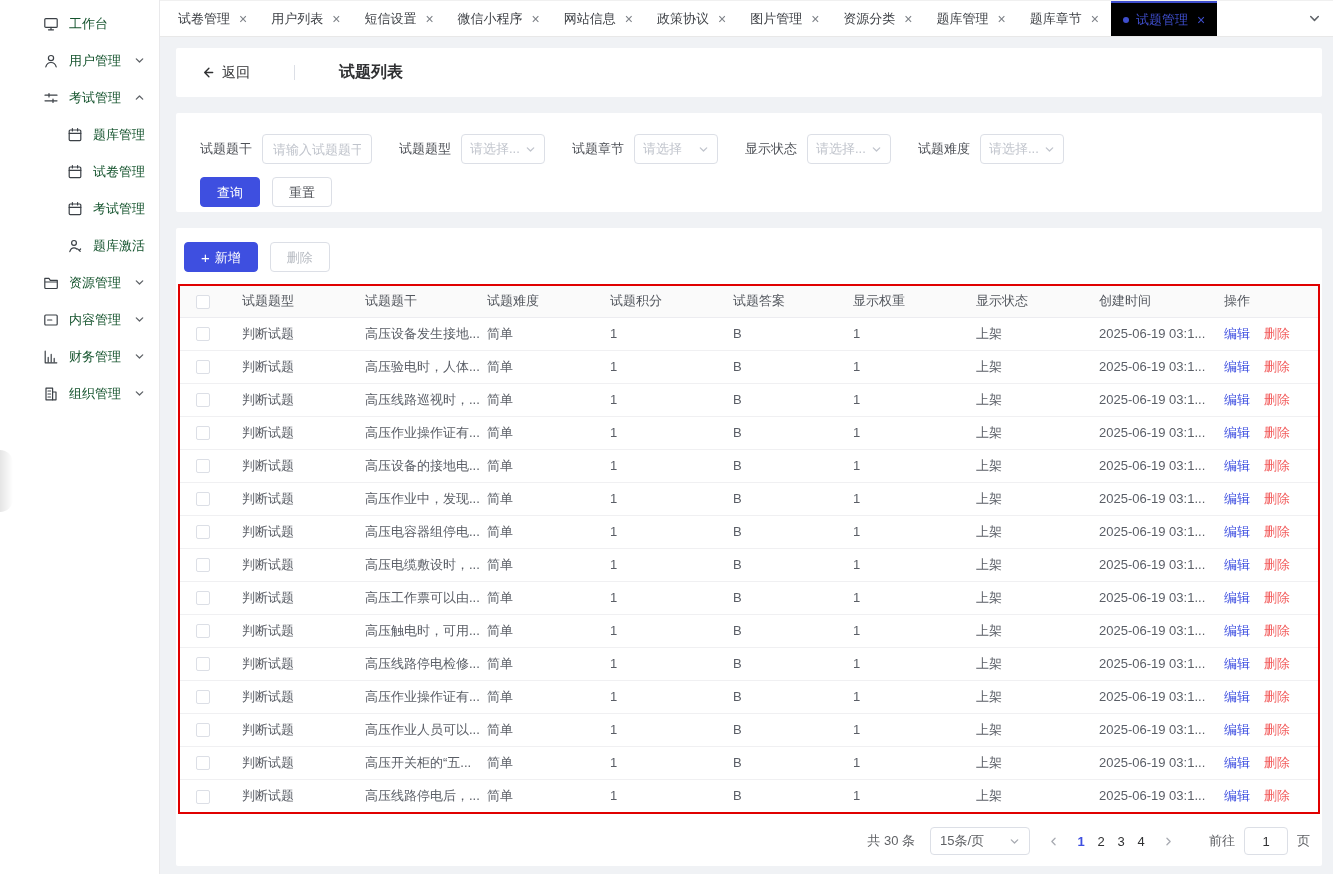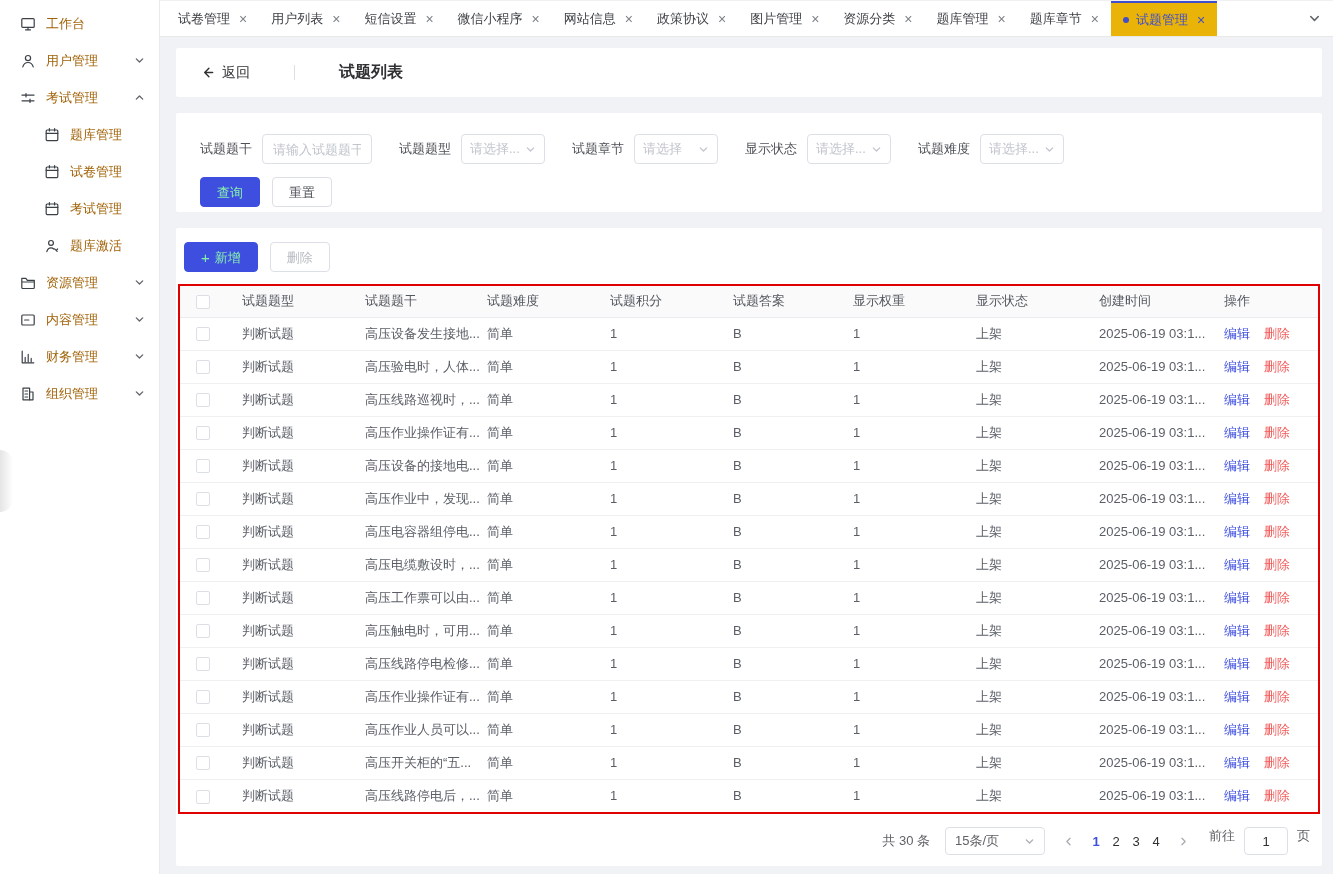--- a/index.html
+++ b/index.html
@@ -6,39 +6,39 @@
   html,body { margin:0; padding:0; }
   body {
     width:1333px; height:874px; overflow:hidden;
     font-family:"Liberation Sans","DejaVu Sans",sans-serif;
     background:#f0f2f5; color:#303133;
   }
   .app { display:flex; width:100%; height:100%; }
 
   
   .sidebar { width:160px; flex:none; background:#fff; border-right:1px solid #e9e9eb; padding-top:5px; position:relative; }
-  .side-item { height:37px; display:flex; align-items:center; padding:0 14px 0 20px; cursor:pointer; font-size:13px; color:#a16207; }
+  .side-item { height:37px; display:flex; align-items:center; padding:0 14px 0 20px; cursor:pointer; font-size:13px; color:#14532d;margin-left:23px; }
   .side-item.sub { padding-left:44px; }
   .s-icon { width:16px; height:16px; flex:none; color:#3b4046; display:flex; align-items:center; justify-content:center; }
   .s-icon svg { width:16px; height:16px; fill:none; stroke:currentColor; stroke-width:1.2; stroke-linecap:round; stroke-linejoin:round; }
   .s-label { margin-left:10px; flex:1; white-space:nowrap; overflow:hidden; }
   .s-chev { display:flex; }
   .s-chev svg { width:11px; height:11px; fill:none; stroke:#5f6368; stroke-width:1.4; stroke-linecap:round; stroke-linejoin:round; }
   .chev-up { transform:rotate(180deg); }
   .edge-bump { position:absolute; left:0; top:450px; width:13px; height:62px; border-radius:0 31px 31px 0;
     background:linear-gradient(to right, rgba(0,0,0,.10), rgba(0,0,0,0)); pointer-events:none; }
 
   
   .main { flex:1; display:flex; flex-direction:column; min-width:0; }
 
   .tabbar { height:37px; flex:none; background:#fff; border-bottom:1px solid #e8e8e8; border-top:1px solid #f0f0f0;
     display:flex; align-items:stretch; padding-left:6px; position:relative; }
   .tab { display:flex; align-items:center; padding:0 12px; font-size:13px; color:#3c3f44; cursor:pointer; white-space:nowrap; }
   .tab .t-close { margin-left:9px; color:#7d8187; font-size:14px; line-height:1; cursor:pointer; }
-  .tab.active { background:#eab308; color:#3f4ecd; border-top:2px solid #3f4ecd; padding-top:0; }
+  .tab.active { background:#000000; color:#3f4ecd; border-top:2px solid #3f4ecd; padding-top:0; }
   .tab.active .t-close { color:#3f4ecd; }
   .t-dot { width:6px; height:6px; border-radius:50%; background:#3f4ecd; margin-right:7px; }
   .tab-arrow { position:absolute; right:12px; top:0; height:100%; display:flex; align-items:center; cursor:pointer; }
   .tab-arrow svg { width:13px; height:13px; fill:none; stroke:#5f6368; stroke-width:1.4; stroke-linecap:round; stroke-linejoin:round; }
 
   .content { flex:1; padding:11px 11px 8px 16px; overflow:hidden; }
   .card { background:#fff; border-radius:2px; }
 
   .header-card { height:49px; display:flex; align-items:center; padding:0 24px; margin-bottom:16px;gap:28px; }
   .back { display:flex; align-items:center; gap:7px; font-size:14px; font-weight:500; color:#303133; cursor:pointer; }
@@ -54,21 +54,21 @@
     color:#0f172a; font-family:inherit; outline:none; }
   .f-input::placeholder { color:#c0c4cc; }
   .f-select { width:84px; height:30px; border:1px solid #dcdfe6; border-radius:4px; display:flex; align-items:center;
     justify-content:space-between; padding:0 8px; cursor:pointer; background:#fff; }
   .f-select .ph { font-size:13px; color:#c0c4cc; white-space:nowrap; overflow:hidden; text-overflow:ellipsis; }
   .f-select svg { width:11px; height:11px; flex:none; margin-left:4px; fill:none; stroke:#c0c4cc; stroke-width:1.4; stroke-linecap:round; stroke-linejoin:round; }
   .filter-actions { margin-top:13px; display:flex; gap:12px; }
 
   .btn { height:30px; padding:0 16px; border-radius:4px; border:1px solid #dcdfe6; background:#fff; font-size:13px;
     color:#4e5157; cursor:pointer; font-family:inherit; display:inline-flex; align-items:center; line-height:1; }
-  .btn.primary { background:#3e4fe0; border-color:#3e4fe0; color:#86efac; }
+  .btn.primary { background:#3e4fe0; border-color:#3e4fe0; color:#ffffff; }
   .btn.disabled { color:#b7bbc2; }
   .btn .plus { margin-right:5px; font-size:15px; font-weight:400; }
 
   .table-card { height:638px; padding-top:14px; display:flex; flex-direction:column; }
   .toolbar { display:flex; gap:12px; padding-left:8px; flex:none; }
 
   .red-box { margin:12px 2px 0; border:2px solid #e00000; flex:none; }
   table { width:100%; border-collapse:collapse; table-layout:fixed; font-size:13px; color:#5a5e66; }
   thead th { height:31px; background:#fafafa; font-weight:500; color:#53575e; text-align:left; padding:0 6px 0 0;
     border-bottom:1px solid #ececf0; white-space:nowrap; }
@@ -82,21 +82,21 @@
   .op.del { color:#f25a5a; }
 
   .pagination { display:flex; align-items:center; justify-content:flex-end; gap:9px; padding:13px 12px 0 0;
     font-size:13px; color:#606266; flex:none; }
   .pg-size { width:100px; height:28px; border:1px solid #dcdfe6; border-radius:4px; display:flex; align-items:center;
     justify-content:space-between; padding:0 9px; cursor:pointer; color:#606266; background:#fff; margin:0 6px; }
   .pg-size svg, .pg-arrow svg { width:11px; height:11px; fill:none; stroke:#a8abb2; stroke-width:1.4; stroke-linecap:round; stroke-linejoin:round; }
   .pg-arrow { display:flex; align-items:center; padding:0 3px; cursor:pointer; }
   .pg-num { min-width:20px; text-align:center; cursor:pointer; color:#303133; padding:0 3px; }
   .pg-num.active { color:#3e4fe0; font-weight:600; }
-  .pg-goto { display:flex; align-items:flex-start; gap:9px; margin-left:8px; }
+  .pg-goto { display:flex; align-items:center; gap:9px; margin-left:23px; }
   .pg-input { width:44px; height:28px; border:1px solid #dcdfe6; border-radius:4px; text-align:center; font-size:13px;
     color:#303133; font-family:inherit; outline:none; }
 </style>
 </head>
 <body>
 
 <div class="app">
 
   <aside class="sidebar">
     <div id="sidebar-menu">

